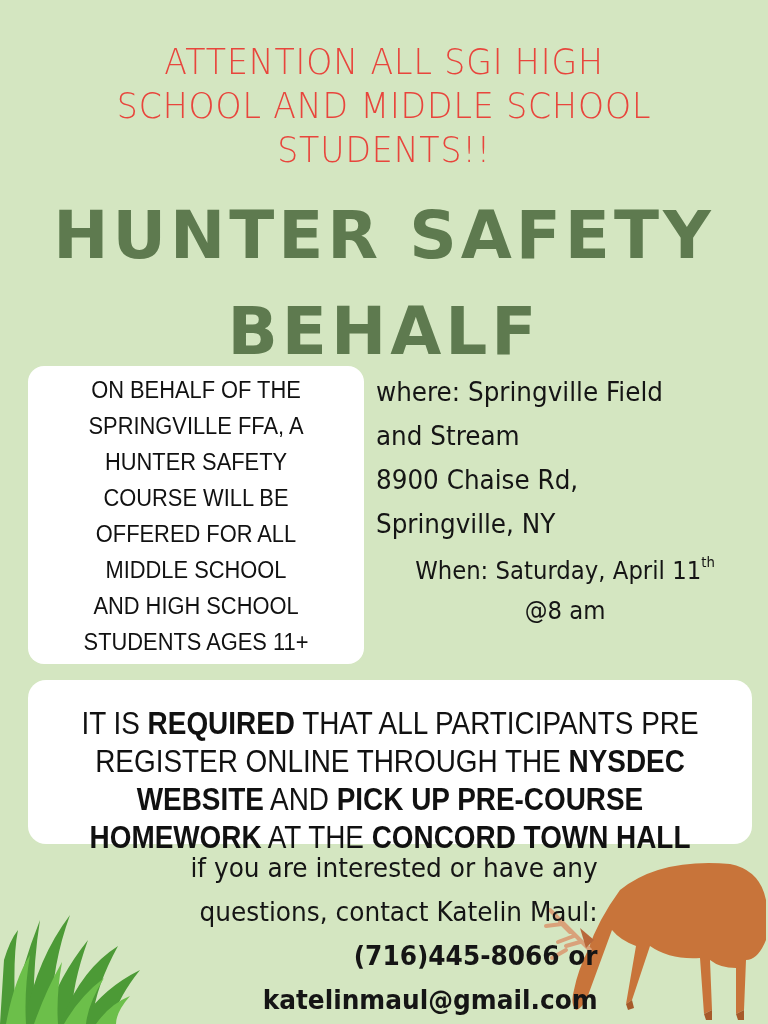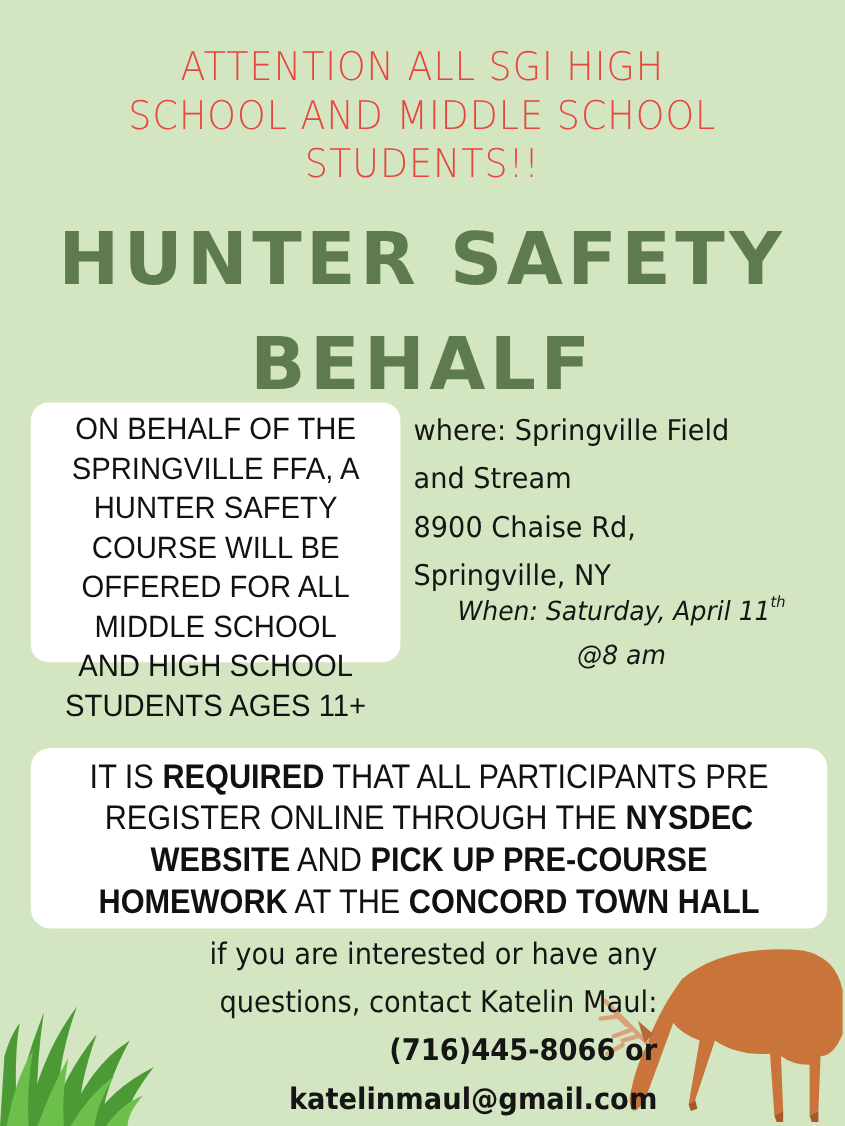--- a/index.html
+++ b/index.html
@@ -19,50 +19,50 @@
     }
     .attention div { white-space: nowrap; }
     .title {
       position: absolute; left: 0; top: 188px; width: 768px;
       text-align: center; color: #5e7a4f;
       font-family: "DejaVu Sans", sans-serif; font-weight: bold;
       font-size: 66px; line-height: 96px; letter-spacing: 4px;
     }
     .title div { white-space: nowrap; }
     .behalf {
-      position: absolute; left: 28px; top: 366px; width: 336px; height: 236px;
+      position: absolute; left: 28px; top: 366px; width: 336px; height: 298px;
       background: #fff; border-radius: 16px;
       text-align: center; color: #111;
       font-family: "Liberation Sans", sans-serif;
-      font-size: 28px; line-height: 36px;
+      font-size: 23px; line-height: 36px;
       padding-top: 6px; box-sizing: border-box;
     }
     .behalf div { white-space: nowrap; transform: scaleX(0.95); }
     .where {
       position: absolute; left: 366px; top: 370px; width: 398px;
       text-align: left; color: #151515;
       font-family: "DejaVu Sans", sans-serif;
       font-size: 26px; line-height: 44px;
     }
     .where div { white-space: nowrap; transform: scaleX(0.95); }
     .when {
-      position: absolute; left: 366px; top: 528px; width: 398px;
+      position: absolute; left: 366px; top: 542px; width: 398px;
       text-align: center; color: #151515;
       font-family: "DejaVu Sans", sans-serif;
-      font-size: 24px; line-height: 40px; font-style: italic;
+      font-size: 24px; line-height: 40px;
     }
     .when div { white-space: nowrap; transform: scaleX(0.95); }
     .when sup { font-size: 14px; vertical-align: 12px; }
     .required {
       position: absolute; left: 28px; top: 680px; width: 724px; height: 164px;
       background: #fff; border-radius: 18px;
       text-align: center; color: #111;
       font-family: "Liberation Sans", sans-serif;
       font-size: 31px; line-height: 38px;
-      padding-top: 7px; box-sizing: border-box;
+      padding-top: 25px; box-sizing: border-box;
     }
     .required div { white-space: nowrap; transform: scaleX(0.9); }
     .required b { font-weight: bold; }
     .contact {
       position: absolute; left: 60px; top: 846px; width: 560px;
       text-align: right; color: #151515;
       font-family: "DejaVu Sans", sans-serif;
       font-size: 27px; line-height: 44px;
     }
     .contact div { white-space: nowrap; transform: scaleX(0.92); }

